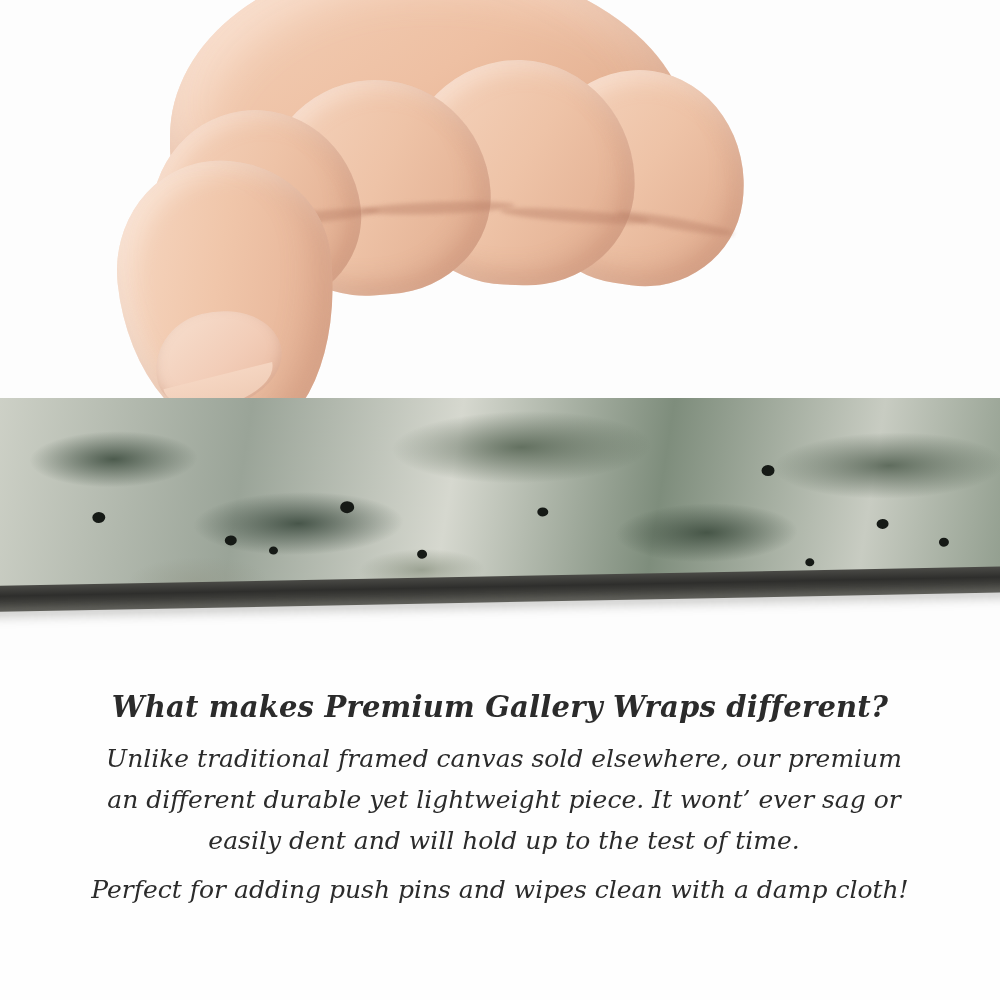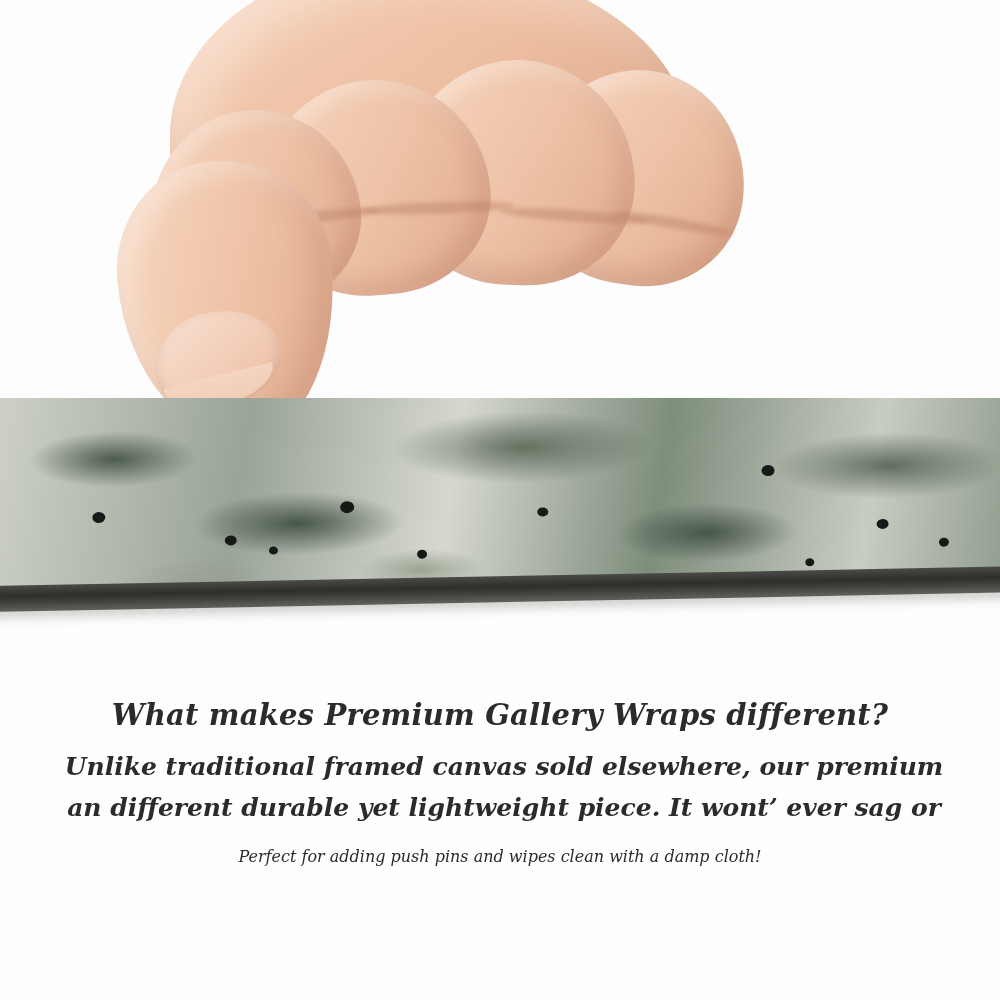--- a/index.html
+++ b/index.html
@@ -172,30 +172,29 @@
     text-align: center;
     color: #2b2b2b;
     font-family: "DejaVu Serif", serif;
     font-style: italic;
   }
   .caption-heading {
     font-size: 29px;
     font-weight: 700;
     letter-spacing: 0.2px;
     margin-bottom: 14px;
-    margin-top: 8px;
   }
   .caption-line {
     font-size: 25px;
     line-height: 41px;
-    font-weight: 700;
+    font-weight: 400;
     margin-left: 8px;
   }
   .caption-final {
-    font-size: 16px;
+    font-size: 25px;
     line-height: 41px;
     margin-top: 8px;
   }
 </style>
 </head>
 <body>
 
 <div class="page">
 
   <div class="photo">
@@ -232,16 +231,17 @@
       <div class="canvas-shadow-edge"></div>
       <div class="canvas-drop-shadow"></div>
     </div>
 
   </div>
 
   <div class="caption">
     <div class="caption-heading">What makes Premium Gallery Wraps different?</div>
     <div class="caption-line">Unlike traditional framed canvas sold elsewhere, our premium</div>
     <div class="caption-line">an different durable yet lightweight piece. It wont’ ever sag or</div>
+    <div class="caption-line">easily dent and will hold up to the test of time.</div>
     <div class="caption-final">Perfect for adding push pins and wipes clean with a damp cloth!</div>
   </div>
 
 </div>
 
 </body></html>

